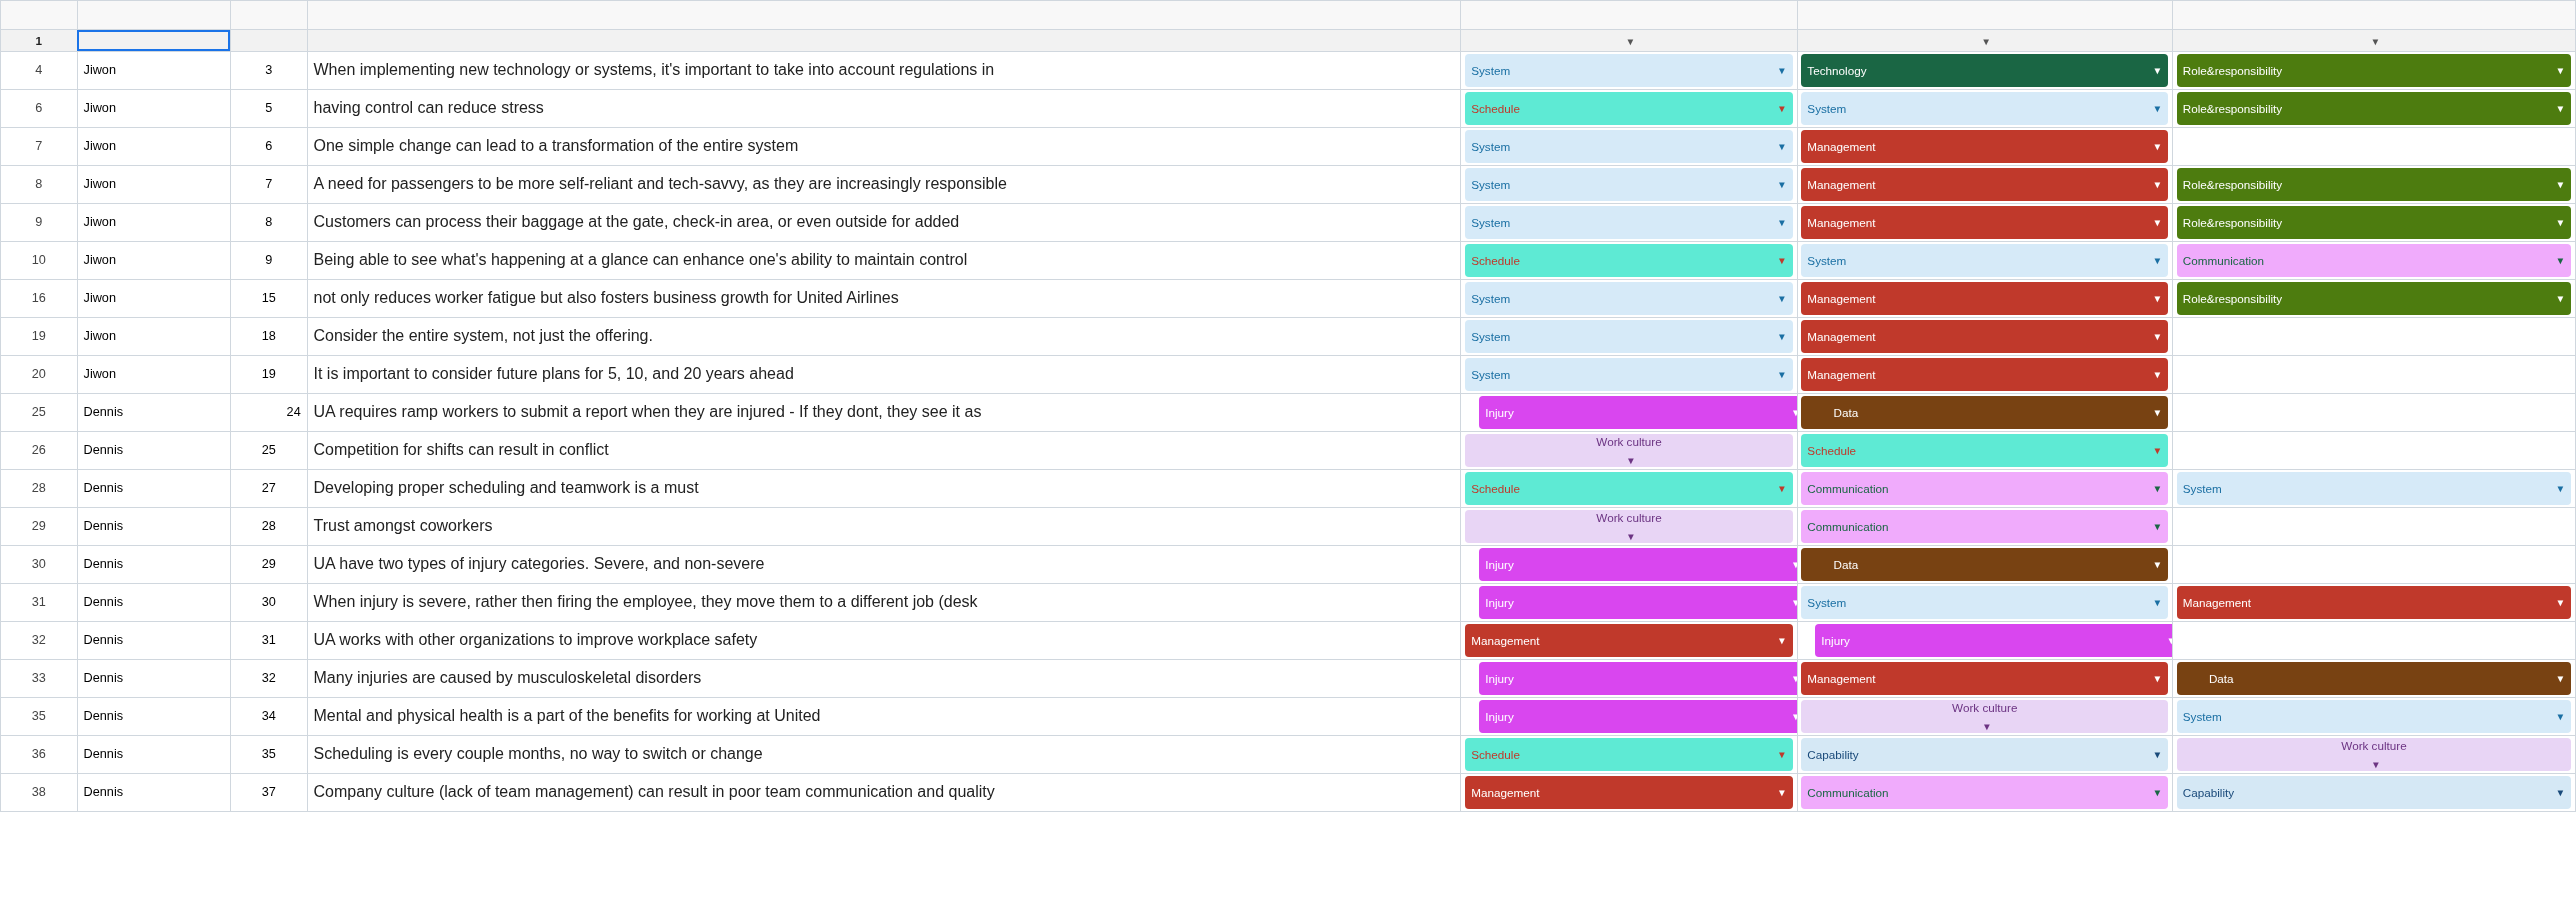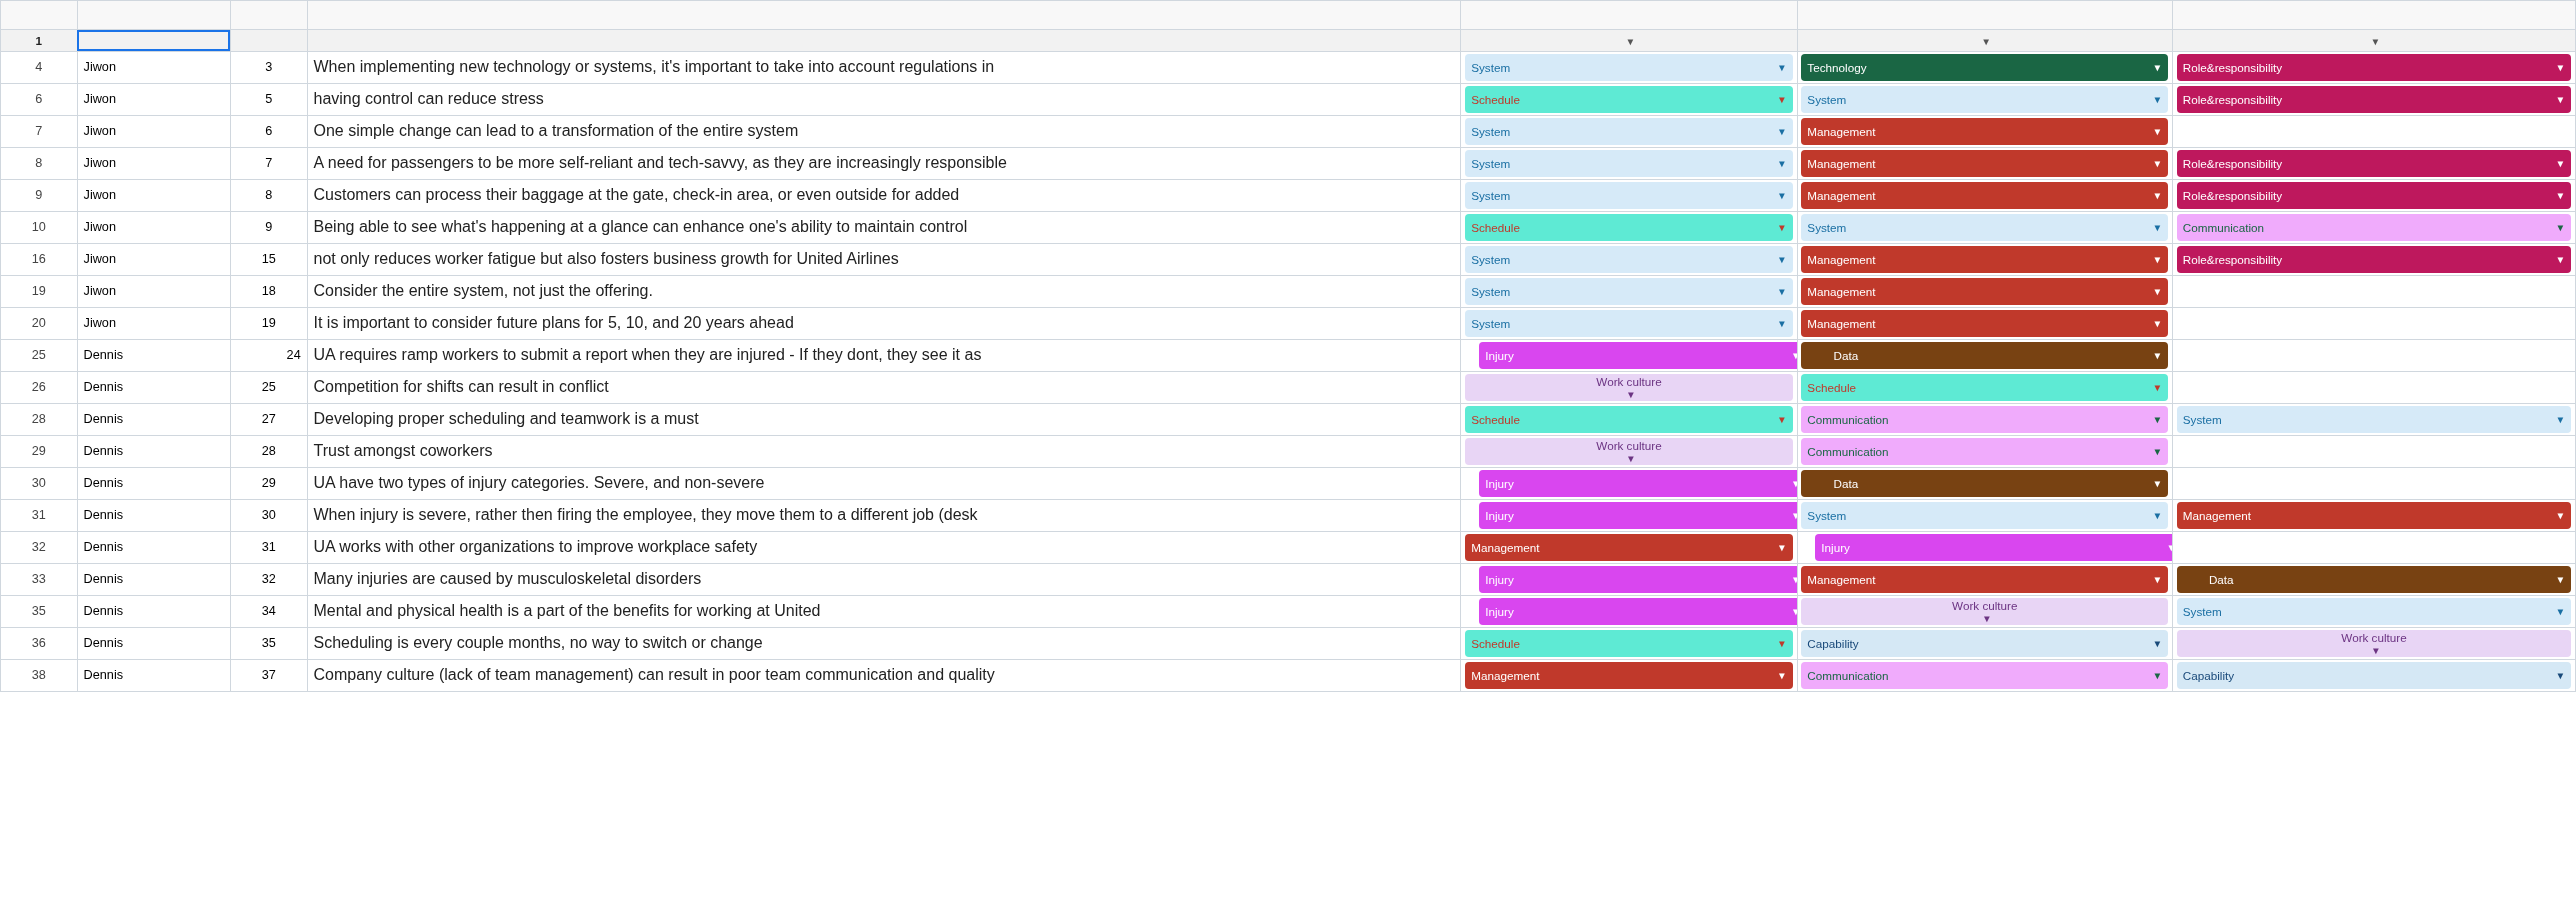--- a/index.html
+++ b/index.html
@@ -46,37 +46,37 @@
     
     .tag-pill {
       display: inline-flex;
       align-items: center;
       justify-content: space-between;
       border-radius: 3.9px;
       padding: 1px 5.9px;
       font-size: 11.7px;
       font-weight: 500;
       min-width: 108px;
-      height: 27px;
+      height: 33px;
       cursor: pointer;
       width: 100%;
     }
     .tag-arrow {
       font-size: 9.8px;
       margin-left: 3.9px;
     }
 
     
     .tag-system { background: #d6eaf8; color: #1a6fa3; }
     .tag-schedule { background: #5eead4; color: #c0392b; }
     .tag-injury { background: #d946ef; color: #fff; margin-left: 14px; }
     .tag-work-culture { background: #e8d5f5; color: #6c3483; flex-direction: column; }
     .tag-management { background: #c0392b; color: #fff; }
     .tag-technology { background: #1a6644; color: #fff; }
-    .tag-role { background: #be185d; color: #fff; }
+    .tag-role { background: #4d7c0f; color: #fff; }
     .tag-communication { background: #f0abfc; color: #1a6644; }
     .tag-data { background: #784212; color: #fff; padding-left: 32px; }
     .tag-capability { background: #d5e8f5; color: #1a4a7a; text-align: right; }
     .tag-empty { background: transparent; color: transparent; }
 
     
     .col-a { width: 78px; min-width: 78px; }
     .col-b { width: 39px; min-width: 39px; }
     .col-c { width: 587px; min-width: 293px; }
     .col-d { width: 166px; min-width: 137px; }

